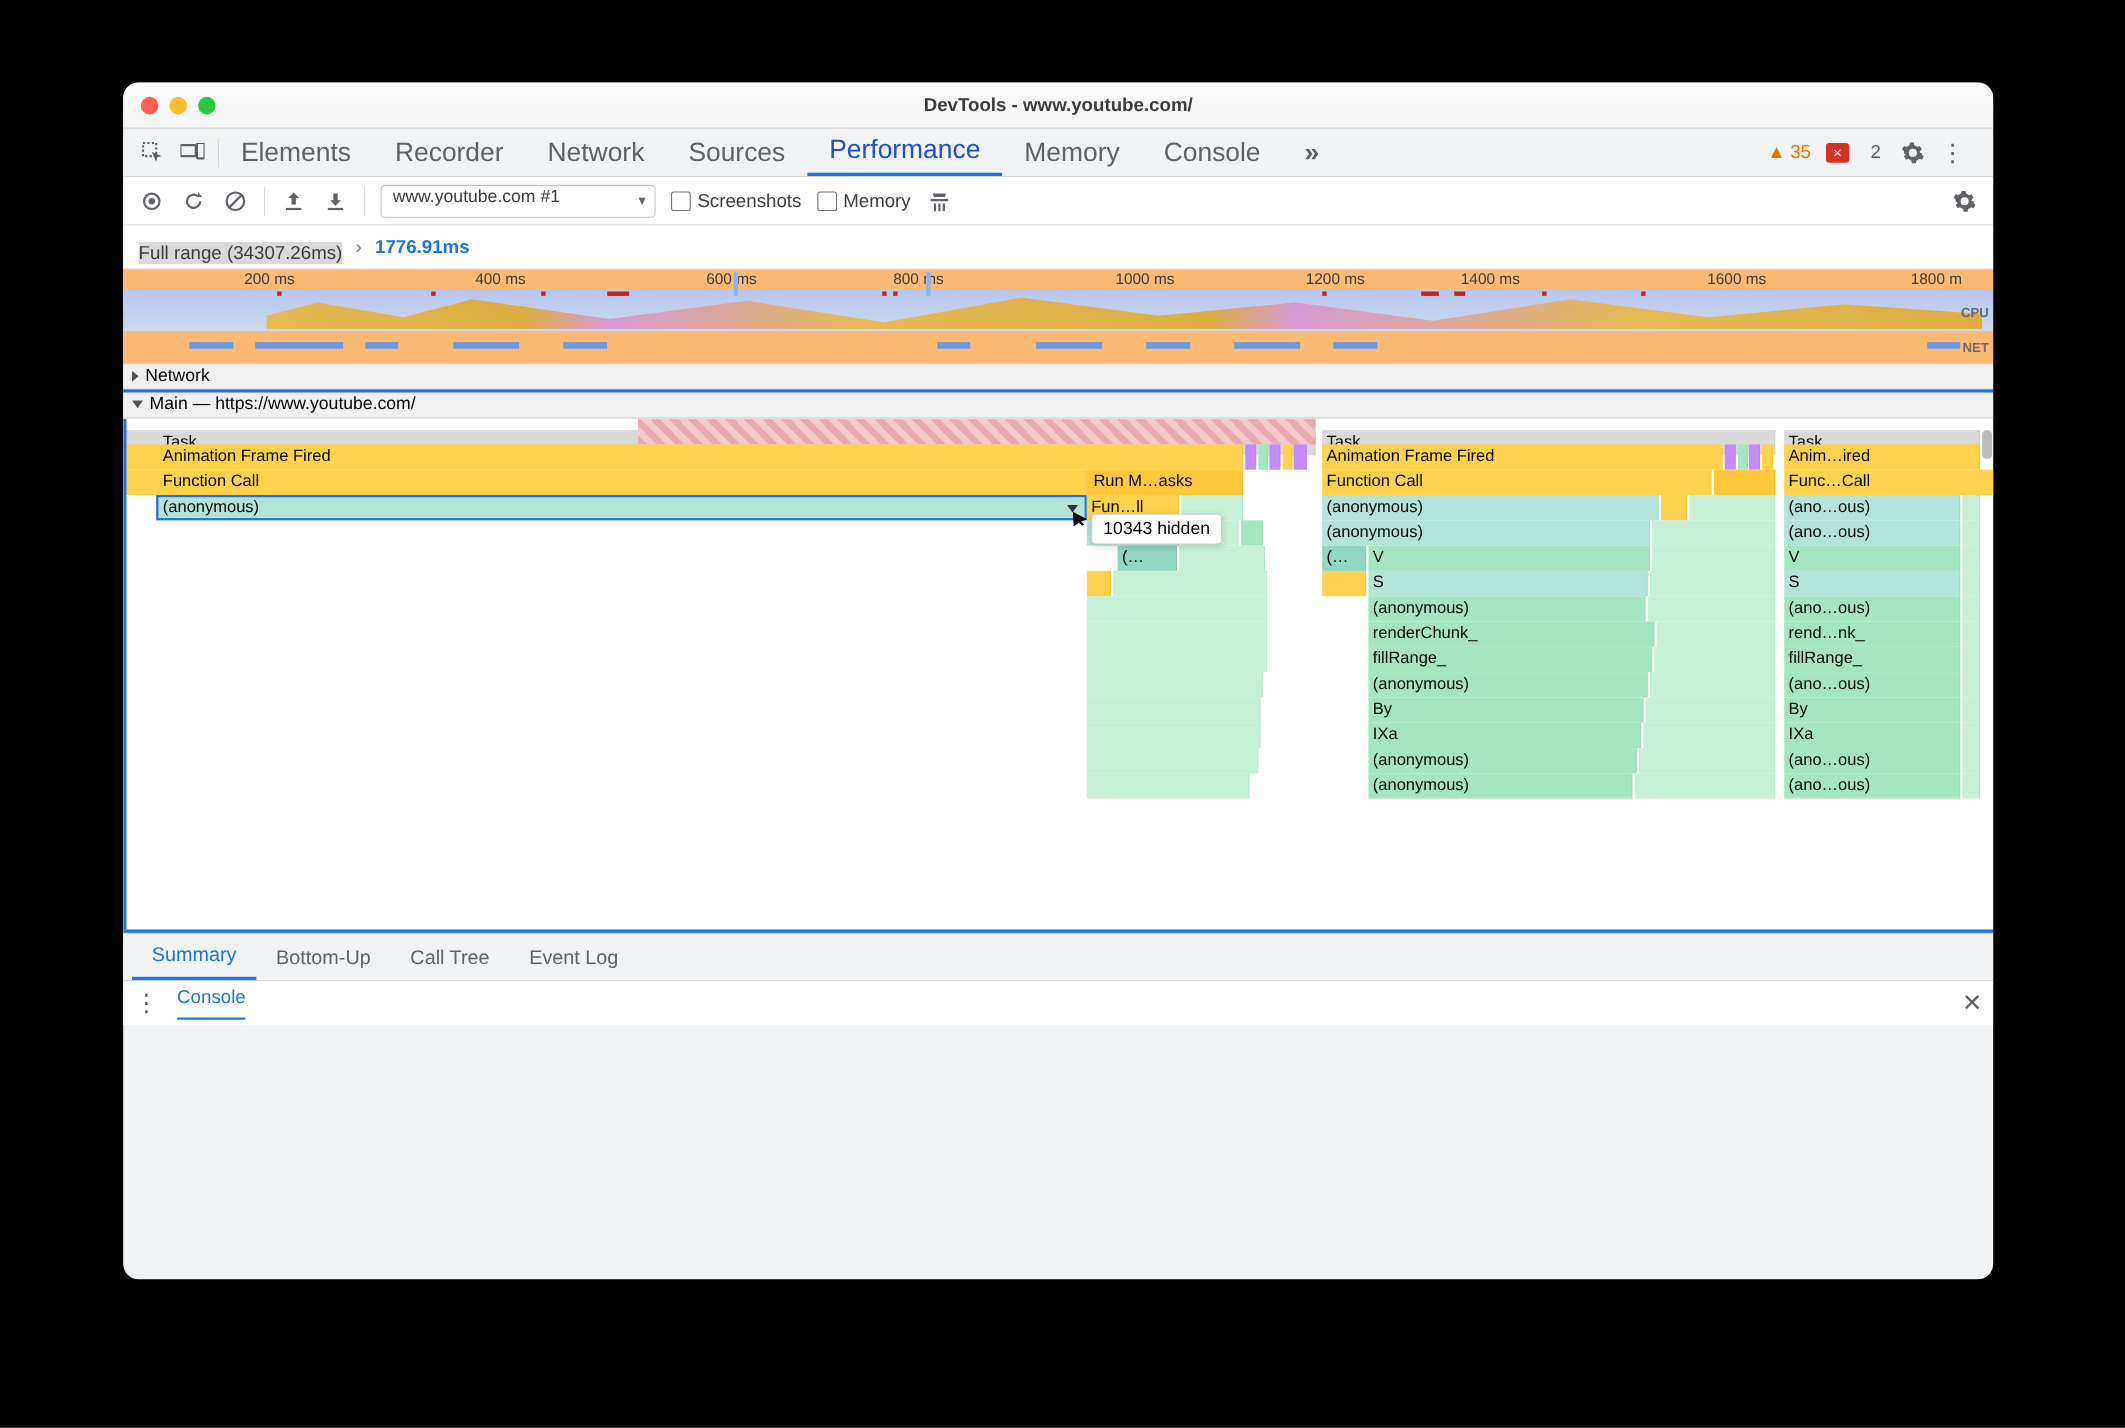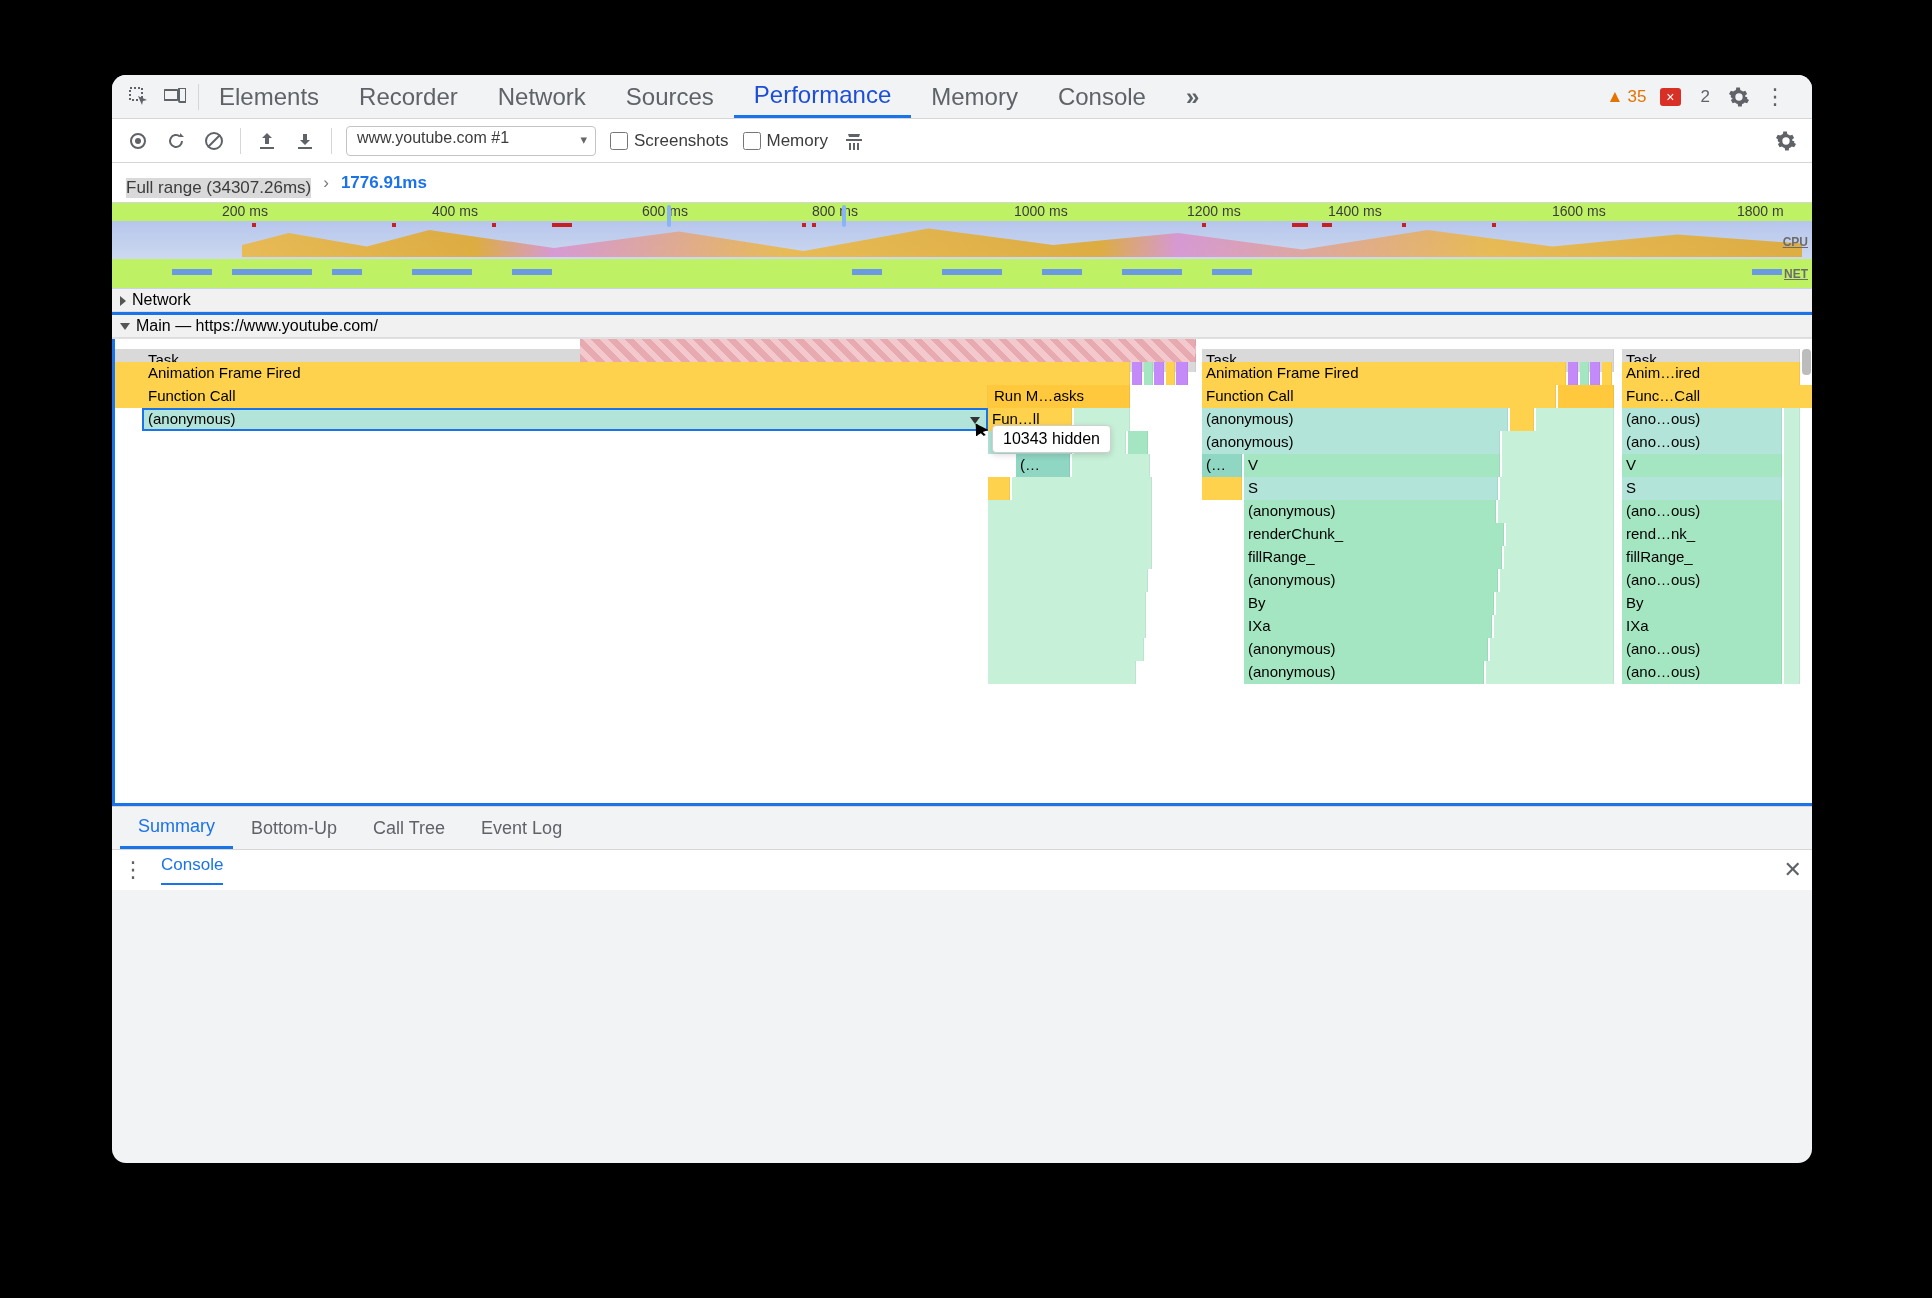--- a/index.html
+++ b/index.html
@@ -19,27 +19,27 @@
 .errtxt{ color:#5f6368; font-size:17px; margin-right:16px; }
 .toolbar { height:44px; background:#fff; display:flex; align-items:center; padding:0 14px; gap:14px; border-bottom:1px solid #d6d6d6; }
 .toolbar .tico { width:24px; height:24px; color:#5f6368; display:flex; align-items:center; justify-content:center; cursor:pointer; }
 .vsep { width:1px; height:26px; background:#d6d6d6; }
 .sel { border:1px solid #c4c4c4; border-radius:4px; height:30px; padding:2px 26px 2px 10px; font-size:16px; color:#3c3c3c; background:#fff; position:relative; min-width:250px;}
 .sel::after{content:"▾"; position:absolute; right:8px; top:5px; color:#666; font-size:13px;}
 .cb { display:flex; align-items:center; gap:6px; font-size:17px; color:#3c3c3c; }
 .cb input { width:18px; height:18px; }
 .breadcrumb { height:40px; background:#fff; display:flex; align-items:center; padding:0 14px; font-size:17px; border-bottom:1px solid #d6d6d6; }
 .breadcrumb .gray{ color:#3c3c3c; } .breadcrumb .blue{ color:#1a73e8; font-weight:600; } .breadcrumb .arr{ color:#777; margin:0 12px; }
-.overview { height:86px; background:#bef264; position:relative; border-bottom:1px solid #cad3e5; overflow:hidden;}
+.overview { height:86px; background:#fdba74; position:relative; border-bottom:1px solid #cad3e5; overflow:hidden;}
 .ov-tick { position:absolute; top:0; font-size:14px; color:#3c3c3c; }
 .ov-bg { position:absolute; left:0; right:0; top:18px; height:38px; background:linear-gradient(180deg,#b6c6ec,#cdd9f0); }
 .ov-wave { position:absolute; left:130px; right:10px; top:24px; height:30px; background:linear-gradient(90deg,#edb63b 0%,#e1a624 15%,#d98fce 20%,#edb63b 35%,#e1a624 55%,#d98fce 60%,#edb63b 80%,#e1a624 100%); opacity:.85; clip-path:polygon(0 60%,3% 20%,8% 65%,12% 10%,20% 70%,28% 15%,36% 80%,44% 5%,52% 60%,60% 20%,68% 75%,76% 10%,84% 65%,92% 25%,100% 55%,100% 100%,0 100%);}
 .ov-net { position:absolute; left:0; right:0; top:62px; height:16px; }
 .ov-net span{ position:absolute; top:4px; height:6px; background:#6a9be2; }
-.ov-lbl { position:absolute; right:4px; font-size:12px; font-weight:700; color:#6b6b6b;text-decoration:underline; }
+.ov-lbl { position:absolute; right:4px; font-size:12px; font-weight:700; color:#6b6b6b; }
 .ov-red { position:absolute; top:20px; height:4px; }
 .ov-redtick{ position:absolute; width:4px; height:4px; background:#c5221f; }
 .ov-bluebar{ position:absolute; top:2px; width:4px; height:22px; background:#8ab4f8; border-radius:2px;}
 .ruler { height:26px; background:#fff; font-size:15px; color:#3c3c3c; position:relative; border-bottom:1px solid #d6d6d6; }
 .ruler span { position:absolute; top:3px; }
 .track-header { background:#f1f1f1; font-size:16px; padding:2px 8px; border-bottom:1px solid #ddd; }
 .track-header .tri { display:inline-block; width:0; height:0; border-left:6px solid #555; border-top:5px solid transparent; border-bottom:5px solid transparent; margin-right:6px; vertical-align:middle;}
 .track-header .triv { display:inline-block; width:0; height:0; border-top:7px solid #555; border-left:5px solid transparent; border-right:5px solid transparent; margin-right:6px; vertical-align:middle;}
 .flame { position:relative; background:#fff; }
 .row { position:absolute; height:23px; font-size:15px; color:#000; overflow:hidden; white-space:nowrap; padding:2px 4px; border-right:1px solid rgba(0,0,0,.05); }
@@ -58,20 +58,26 @@
 .drawer .menu{ font-size:22px; color:#5f6368; margin-right:20px; letter-spacing:-3px;}
 .drawer .ctab { color:#1a73e8; font-size:17px; border-bottom:2px solid #1a73e8; padding-bottom:8px;}
 .drawer .x { margin-left:auto; font-size:22px; color:#5f6368; }
 .scrollknob { position:absolute; right:1px; width:9px; height:26px; background:#bcbcbc; border-radius:4px;}
 </style>
 </head>
 <body>
 
 <div class="window">
 
+  <div class="titlebar">
+    <div class="tl-btn tl-close"></div>
+    <div class="tl-btn tl-min"></div>
+    <div class="tl-btn tl-max"></div>
+    <div class="tl-title">DevTools - www.youtube.com/</div>
+  </div>
 
   <div class="tabbar">
     <div class="ico">
         <svg width="20" height="20" viewBox="0 0 20 20">
           <rect x="1" y="1" width="12" height="12" fill="none" stroke="#5f6368" stroke-width="2" stroke-dasharray="2 2"></rect>
           <path d="M9 9 L18 13 L14 14 L13 18 Z" fill="#5f6368"></path>
         </svg>
       </div>
     <div class="ico">
         <svg width="22" height="18" viewBox="0 0 22 18">

